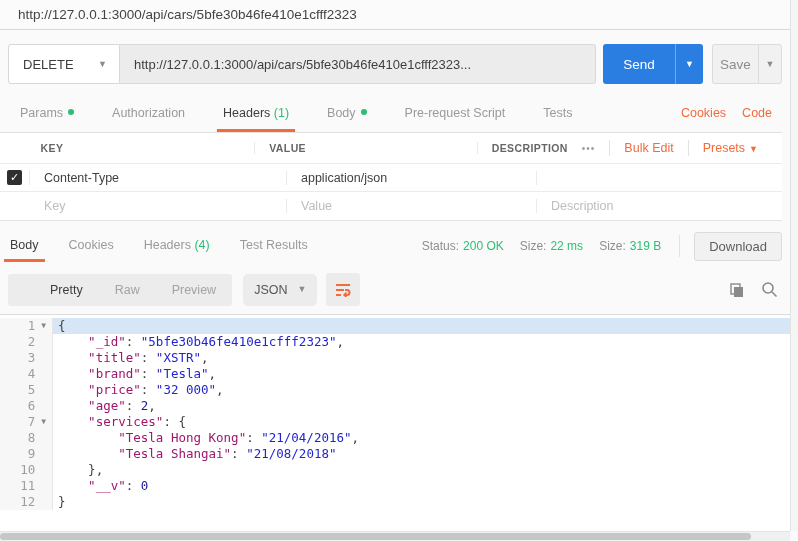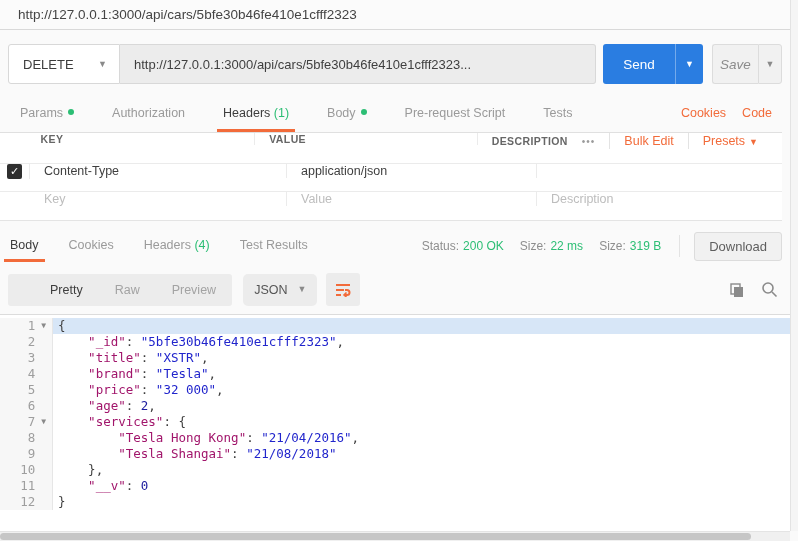--- a/index.html
+++ b/index.html
@@ -18,37 +18,37 @@
   .req-section{background:#fafafa; padding:14px 8px 12px 8px;}
   .req-row{display:flex; align-items:stretch; height:40px;}
   .method-select{width:112px; background:#fff; border:1px solid #d8d8d8; border-radius:3px 0 0 3px; display:flex; align-items:center; justify-content:space-between; padding:0 12px 0 14px; font-size:13px; color:#3d3d3d; cursor:pointer;text-align:right;}
   .caret{font-size:9px; color:#8a8a8a; line-height:1;}
   .url-input{flex:1; background:#ececec; border:1px solid #d8d8d8; border-left:none; border-radius:0 3px 3px 0; display:flex; align-items:center; padding:8px 14px; font-size:13px; color:#3f3f3f; margin-right:7px; white-space:nowrap; overflow:hidden;}
   .send-group{display:flex; margin-right:9px;}
   .send-main{background:var(--blue); color:#fff; font-size:13.5px; border:none; border-radius:3px 0 0 3px; width:72px; cursor:pointer;}
   .send-caret{background:var(--blue); border-left:1px solid rgba(255,255,255,.35); border-radius:0 3px 3px 0; width:28px; display:flex; align-items:center; justify-content:center; cursor:pointer;}
   .send-caret .caret{color:#fff;}
   .save-group{display:flex;}
-  .save-main{background:#f1f1f1; color:#8c8c8c; font-size:13.5px; border:1px solid #dcdcdc; border-right:none; border-radius:3px 0 0 3px; width:46px; cursor:pointer;font-style:italic;}
+  .save-main{background:#f1f1f1; color:#8c8c8c; font-size:13.5px; border:1px solid #dcdcdc; border-right:none; border-radius:3px 0 0 3px; width:46px; cursor:pointer;}
   .save-caret{background:#f1f1f1; border:1px solid #dcdcdc; border-left:1px solid #dcdcdc; border-radius:0 3px 3px 0; width:24px; display:flex; align-items:center; justify-content:center; cursor:pointer;}
 
   
   .tabbar{display:flex; align-items:flex-end; padding:0 18px; height:36px; background:#fafafa; position:relative;}
   .tab{font-size:12.5px; color:#9a9a9a; padding:0 2px 12px 2px; margin-right:34px; cursor:pointer; position:relative; white-space:nowrap;}
   .tab.active{color:#3d3d3d;}
   .tab.active::after{content:""; position:absolute; left:-4px; right:-4px; bottom:0; height:3px; background:var(--orange);}
   .tab .badge{color:var(--green);}
   .dot{display:inline-block; width:6px; height:6px; border-radius:50%; background:var(--green); margin-left:5px; vertical-align:2px;}
   .tabbar .spacer{flex:1;}
   .link-orange{font-size:12.5px; color:var(--orange); padding-bottom:12px; cursor:pointer;}
   .link-orange + .link-orange{margin-left:16px;}
 
   
   .htable{background:#fff; border-top:1px solid #e0e0e0; border-bottom:1px solid #e4e4e4; margin-right:8px;}
-  .trow{display:flex; border-bottom:1px solid #ebebeb; height:28px; align-items:flex-start;}
+  .trow{display:flex; border-bottom:1px solid #ebebeb; height:28px; align-items:center;}
   .trow.head{height:31px;}
   .trow:last-child{border-bottom:none;}
   .c-check{width:30px; border-right:1px solid #ebebeb; display:flex; align-items:center; justify-content:center;}
   .c-key{width:257px; border-right:1px solid #ebebeb; display:flex; align-items:center; padding-left:14px;}
   .c-val{width:250px; border-right:1px solid #ebebeb; display:flex; align-items:center; padding-left:14px;}
   .c-desc{flex:1; display:flex; align-items:center; padding-left:14px;}
   .colhead{font-size:10.5px; font-weight:bold; color:#666; letter-spacing:.4px;}
   .cellv{font-size:12.5px; color:#3f3f3f;}
   .placeholder{font-size:12.5px; color:#bdbdbd;}
   .checkbox{width:15px; height:15px; background:#2f2f2f; border-radius:2px; color:#fff; font-size:11px; line-height:15px; text-align:center; cursor:pointer;}

